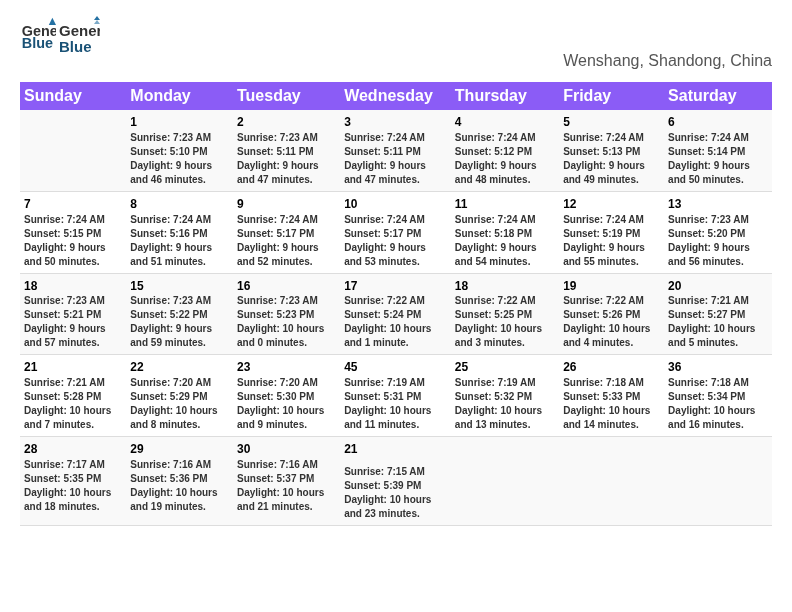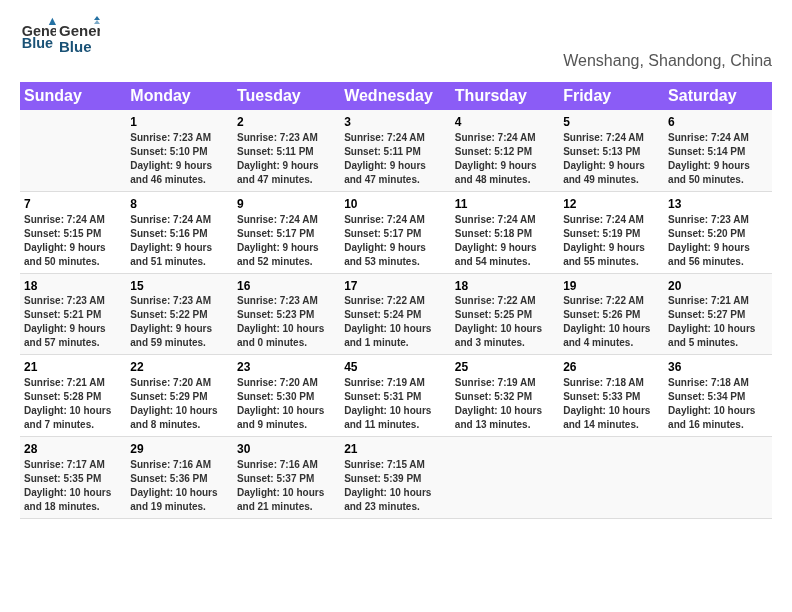--- a/index.html
+++ b/index.html
@@ -336,21 +336,21 @@
           </td>
           <td>
             <div class="day-number">30</div>
             <div class="cell-content" style="white-space: pre-line;">Sunrise: 7:16 AM
 Sunset: 5:37 PM
 Daylight: 10 hours
 and 21 minutes.</div>
           </td>
           <td>
             <div class="day-number">21</div>
-            <div class="cell-content" style="white-space: pre-line;">Sunrise: 7:15 AM
+            <div class="cell-content" style="white-space: pre-line; margin-top: 7px;">Sunrise: 7:15 AM
 Sunset: 5:39 PM
 Daylight: 10 hours
 and 23 minutes.</div>
           </td>
           <td></td>
           <td></td>
           <td></td>
         </tr>
       </tbody>
   </table>

